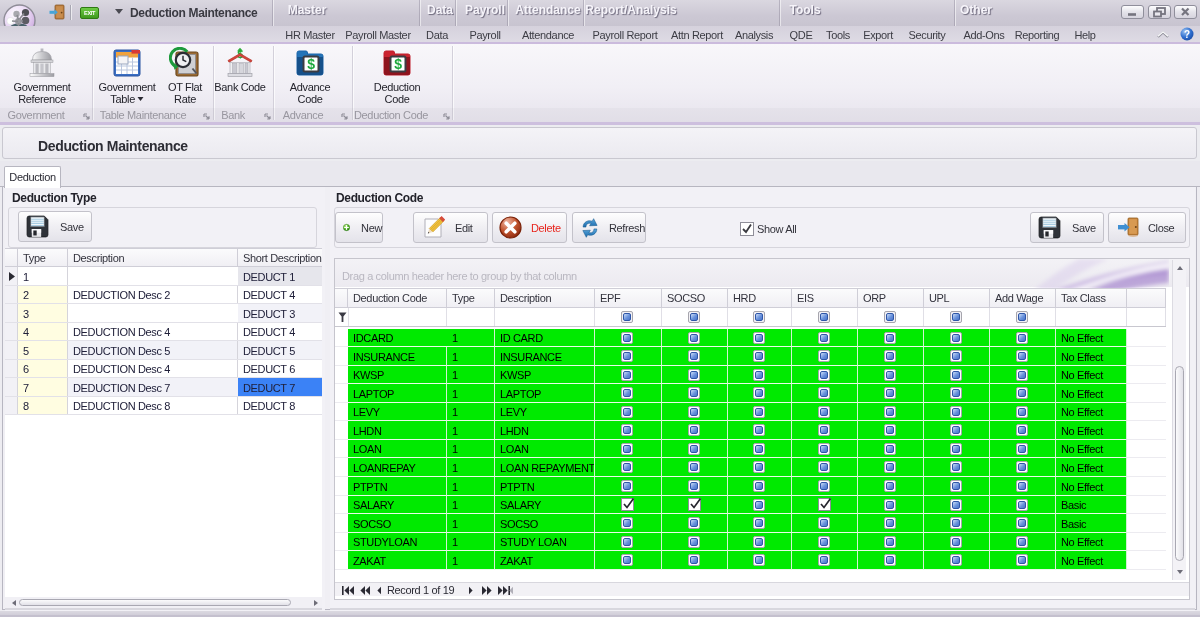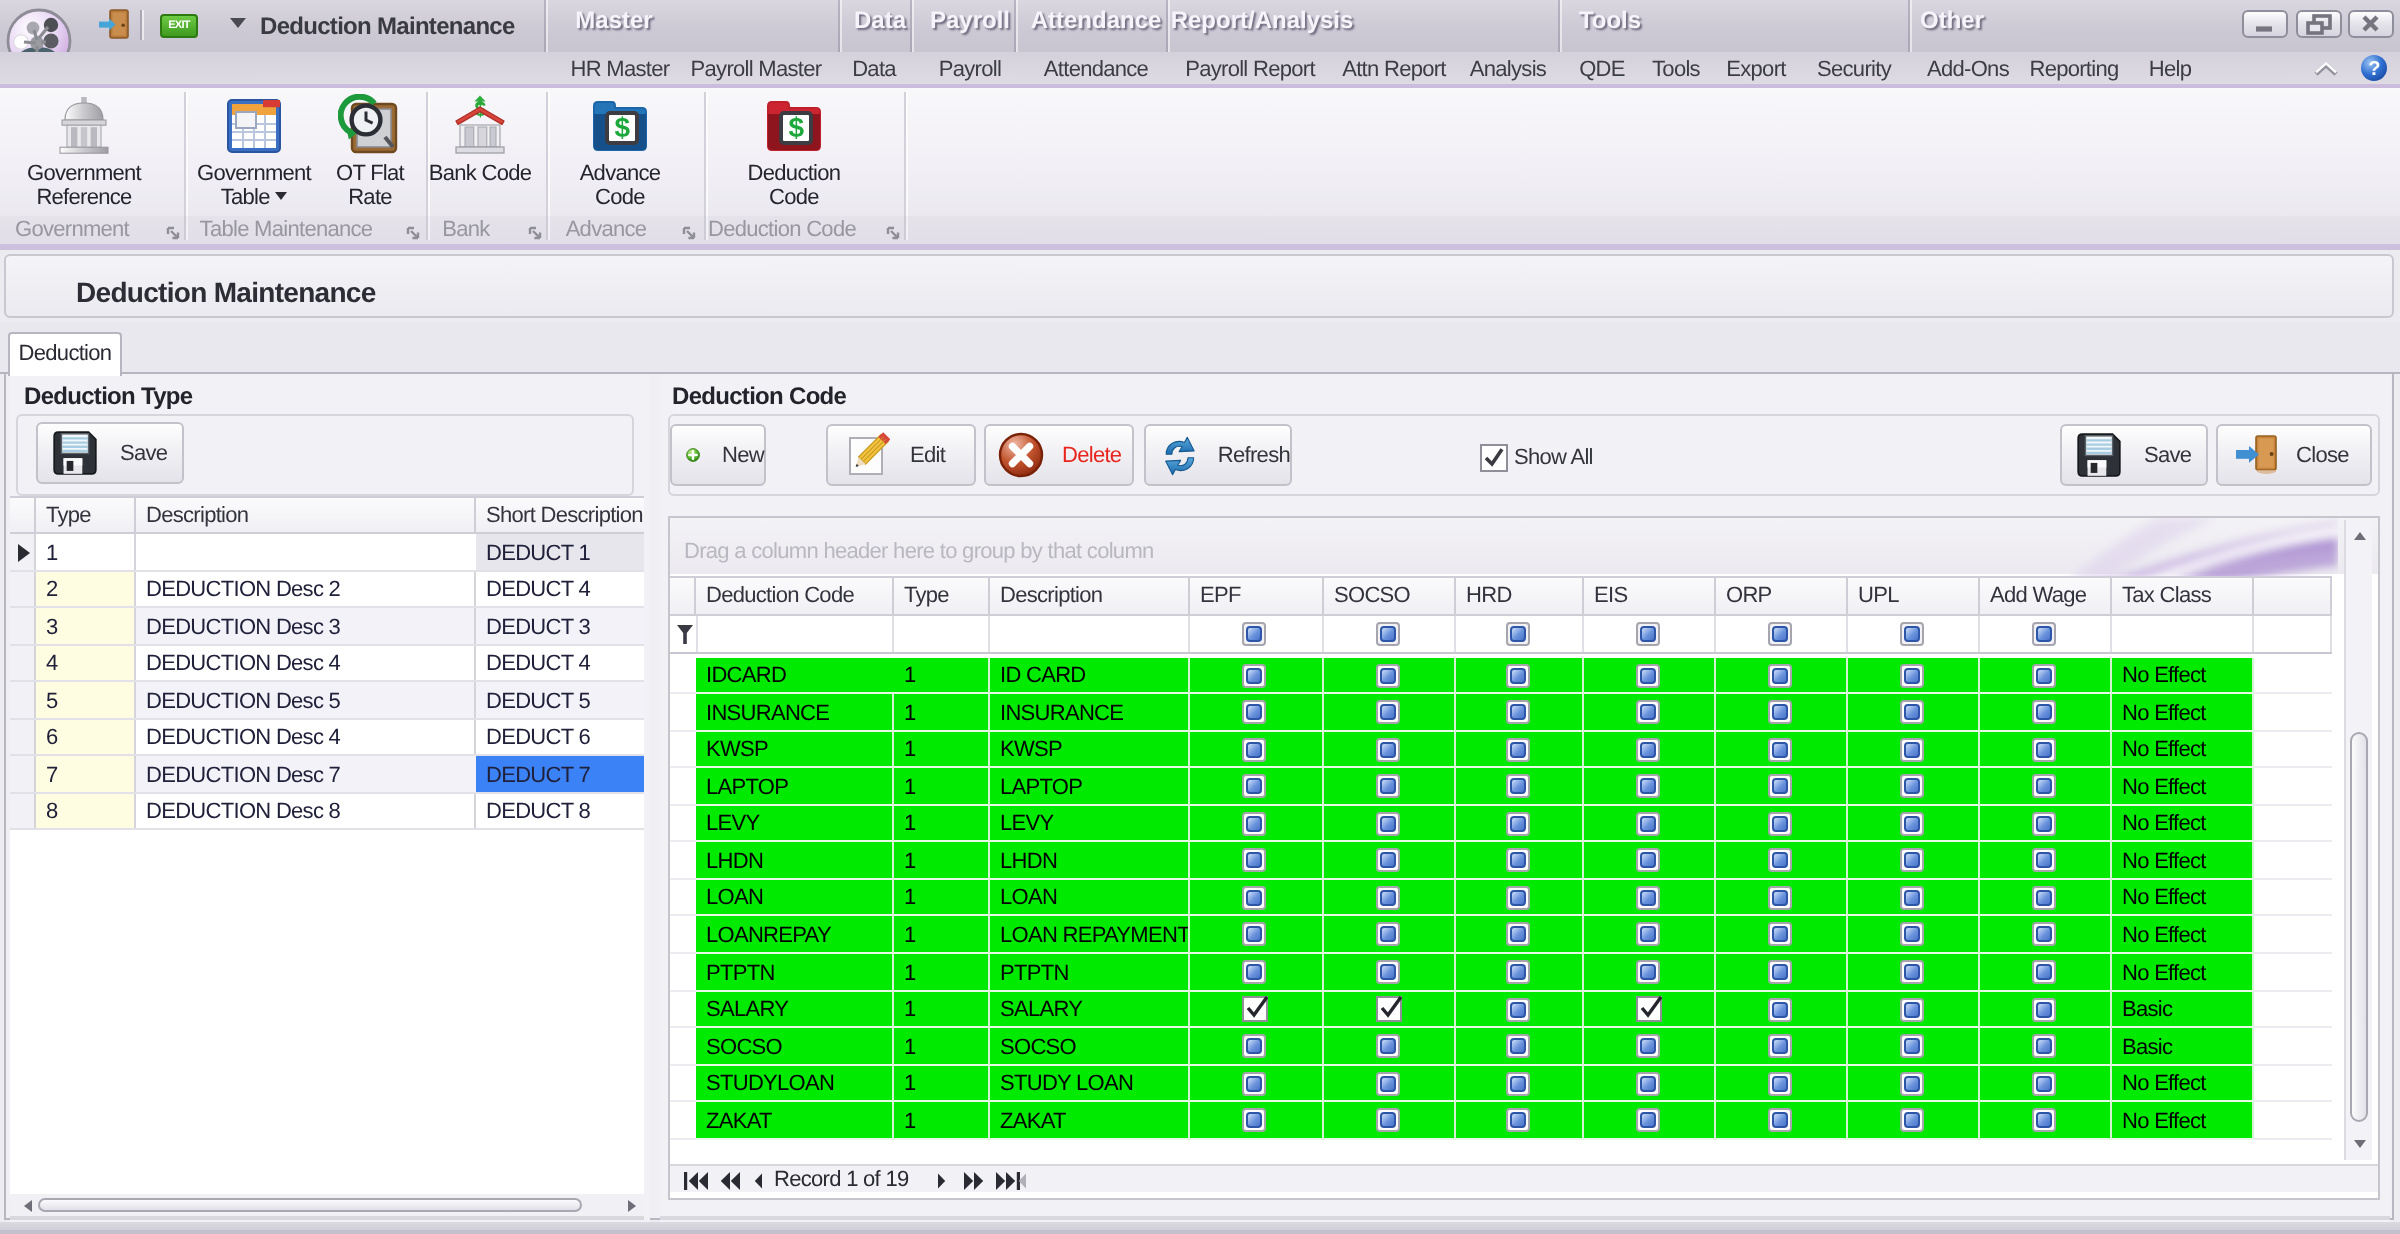--- a/index.html
+++ b/index.html
@@ -270,21 +270,20 @@
 </div>
 <div class="a" style="left:5px;top:98.5px;width:317px;height:18.6px;border-bottom:1px solid #e2e1e8">
 <div class="a" style="left:0;top:0;width:13px;height:100%;background:#f2f1f6;border-right:1px solid #d5d4db"></div>
 <div class="cell" style="left:13px;top:0;width:50px;height:100%;background:#fffde1;border-right:1px solid #d5d4db">2</div>
 <div class="cell" style="left:63px;top:0;width:170px;height:100%;background:#fff;border-right:1px solid #d5d4db">DEDUCTION Desc 2</div>
 <div class="cell" style="left:233px;top:0;width:84px;height:100%;background:#fff">DEDUCT 4</div>
 </div>
 <div class="a" style="left:5px;top:117.1px;width:317px;height:18.6px;border-bottom:1px solid #e2e1e8">
 <div class="a" style="left:0;top:0;width:13px;height:100%;background:#f2f1f6;border-right:1px solid #d5d4db"></div>
 <div class="cell" style="left:13px;top:0;width:50px;height:100%;background:#fffde1;border-right:1px solid #d5d4db">3</div>
-<div class="cell" style="left:63px;top:0;width:170px;height:100%;background:#f2f2f8;border-right:1px solid #d5d4db">DEDUCTION Desc 3</div>
 <div class="cell" style="left:233px;top:0;width:84px;height:100%;background:#f2f2f8">DEDUCT 3</div>
 </div>
 <div class="a" style="left:5px;top:135.7px;width:317px;height:18.6px;border-bottom:1px solid #e2e1e8">
 <div class="a" style="left:0;top:0;width:13px;height:100%;background:#f2f1f6;border-right:1px solid #d5d4db"></div>
 <div class="cell" style="left:13px;top:0;width:50px;height:100%;background:#fffde1;border-right:1px solid #d5d4db">4</div>
 <div class="cell" style="left:63px;top:0;width:170px;height:100%;background:#fff;border-right:1px solid #d5d4db">DEDUCTION Desc 4</div>
 <div class="cell" style="left:233px;top:0;width:84px;height:100%;background:#fff">DEDUCT 4</div>
 </div>
 <div class="a" style="left:5px;top:154.2px;width:317px;height:18.6px;border-bottom:1px solid #e2e1e8">
 <div class="a" style="left:0;top:0;width:13px;height:100%;background:#f2f1f6;border-right:1px solid #d5d4db"></div>

